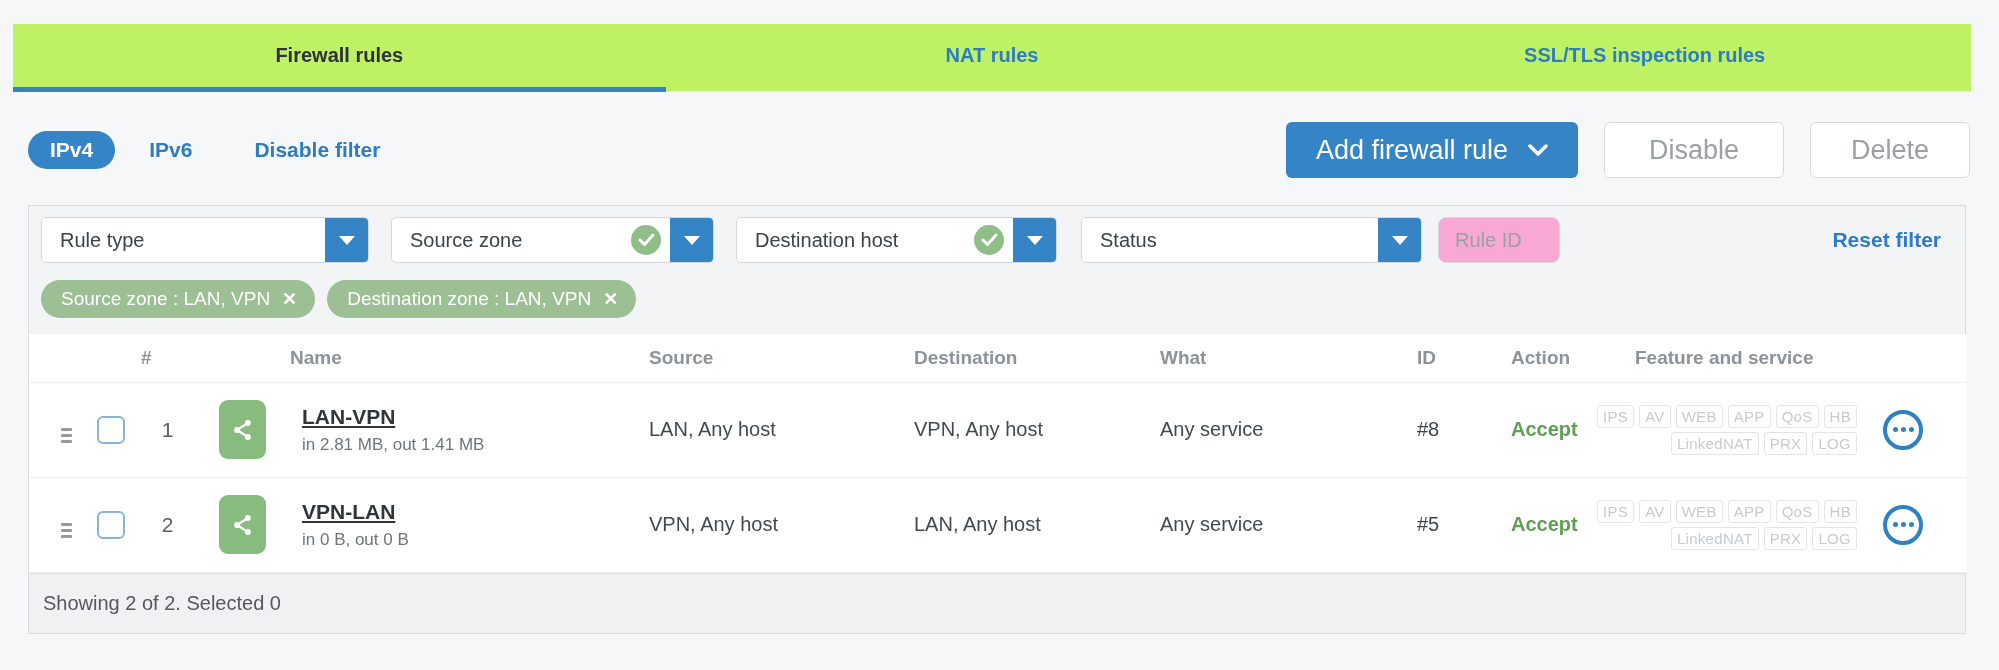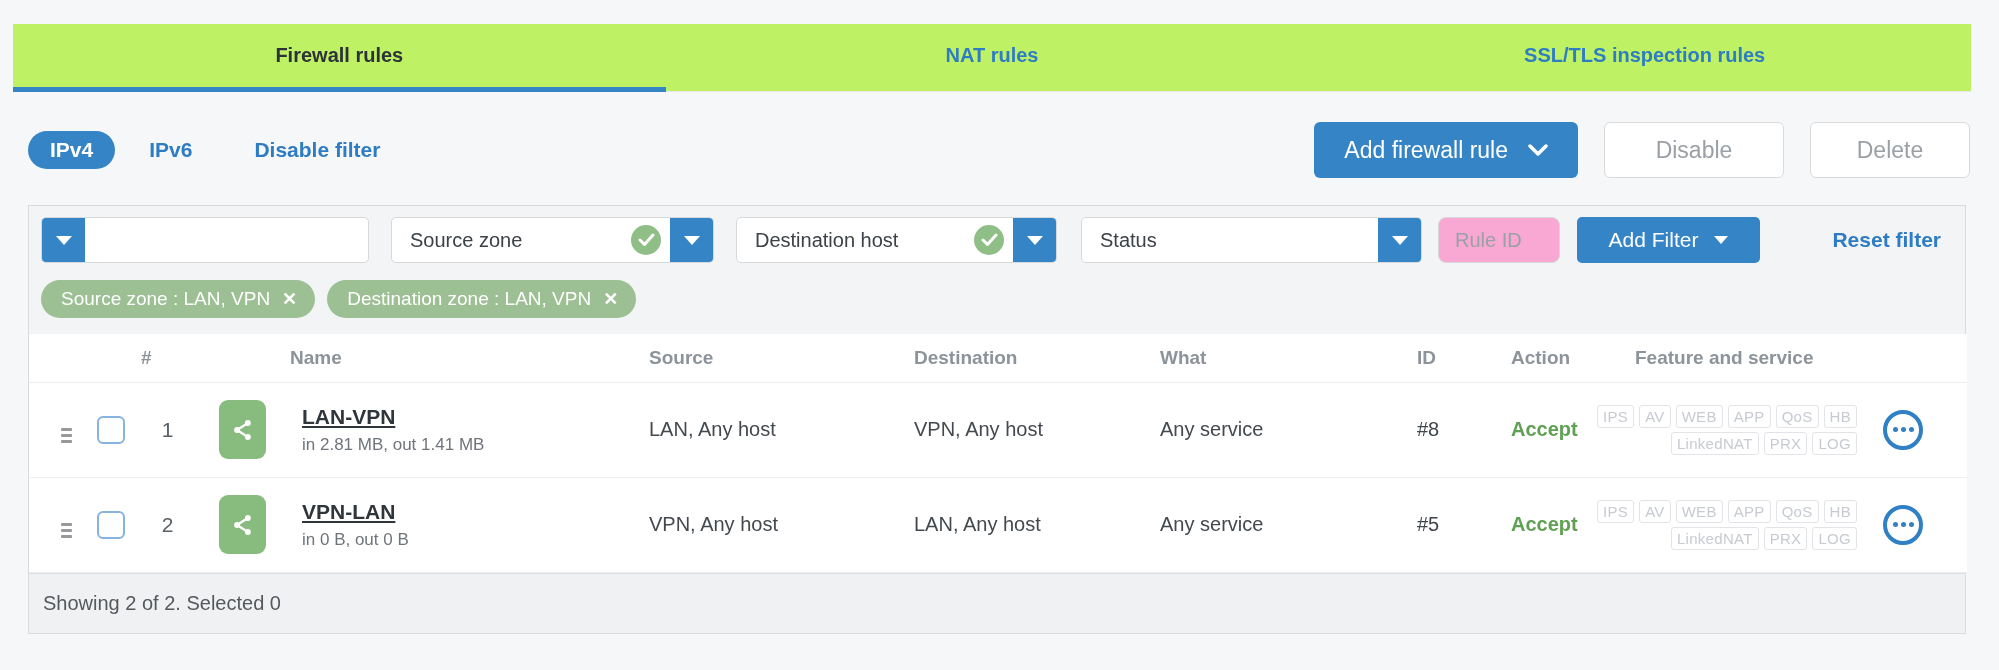--- a/index.html
+++ b/index.html
@@ -34,21 +34,21 @@
     border-radius:20px; padding:7px 22px; cursor:pointer;
   }
   .ip-alt {
     color:#2e7cc3; font-weight:700; font-size:21px; margin-left:34px; cursor:pointer;
   }
   .link-strong {
     color:#2e7cc3; font-weight:700; font-size:21px; margin-left:62px; cursor:pointer;
   }
   .toolbar-right { margin-left:auto; display:flex; align-items:center; gap:26px; }
   .btn {
-    height:56px; border-radius:6px; font-size:23px; display:flex;
+    height:56px; border-radius:6px; font-size:27px; display:flex;
     align-items:center; justify-content:center; cursor:pointer;
   }
   .btn-primary {
     background:#3584c6; color:#fff; padding:0 30px; gap:20px; font-weight:500;
   }
   .btn-ghost {
     background:#fff; border:1px solid #d8dadc; color:#9aa0a5; font-weight:500;
   }
   .btn-disable { width:180px; }
   .btn-delete { width:160px; }
@@ -199,20 +199,21 @@
       <div class="btn btn-ghost btn-delete">
         <span>Delete</span>
       </div>
     </div>
   </div>
 
   <div class="panel">
 
     <div class="filter-row">
       <div class="select sel-ruletype">
+        <span class="sel-label">Rule type</span>
         <span class="caret-btn">
             <span class="tri-down"></span>
           </span>
       </div>
       <div class="select sel-sourcezone">
         <span class="sel-label">Source zone</span>
         <span class="check-circle">
           <svg width="17" height="14" viewBox="0 0 17 14">
               <polyline points="2,7 6.5,11.5 15,2" fill="none" stroke="#ffffff" stroke-width="3" stroke-linecap="round" stroke-linejoin="round"></polyline>
             </svg>
@@ -232,24 +233,20 @@
             <span class="tri-down"></span>
           </span>
       </div>
       <div class="select sel-status">
         <span class="sel-label">Status</span>
         <span class="caret-btn">
             <span class="tri-down"></span>
           </span>
       </div>
       <input class="ruleid-input" type="text" placeholder="Rule ID" style="">
-      <div class="btn-addfilter">
-        <span>Add Filter</span>
-        <span class="tri-down"></span>
-      </div>
       <div class="reset-link">Reset filter</div>
     </div>
 
     <div class="chips-row">
       <div class="chip">
         <span>Source zone : LAN, VPN</span>
         <span class="x">✕</span>
       </div>
       <div class="chip">
         <span>Destination zone : LAN, VPN</span>

